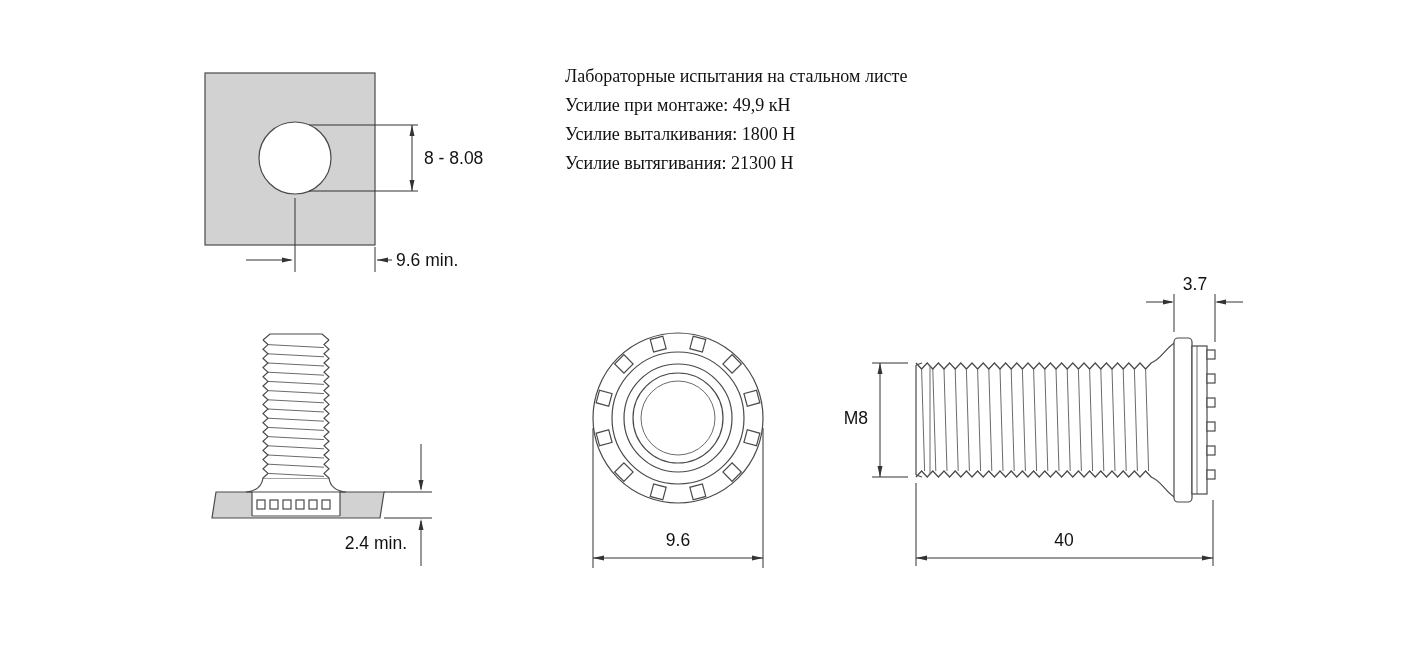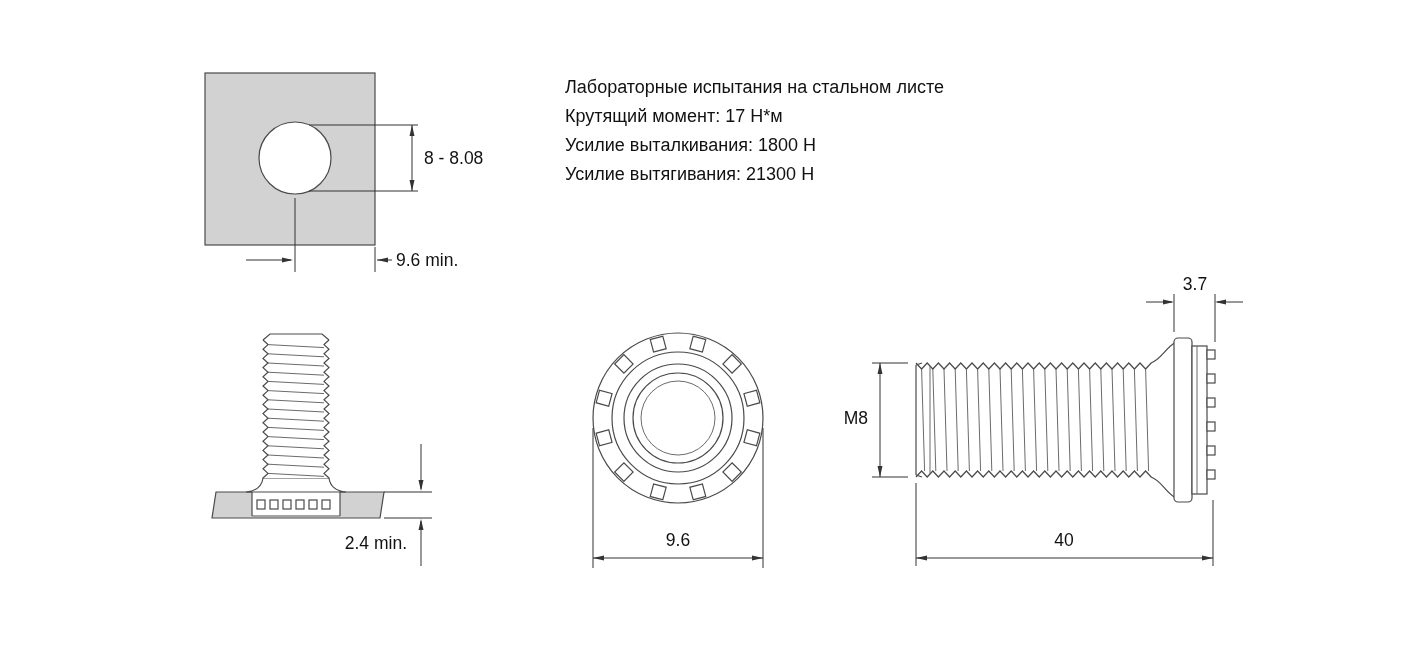--- a/index.html
+++ b/index.html
@@ -8,21 +8,21 @@
   .canvas svg{position:absolute;left:0;top:0;}
   
   .sheet{fill:#d2d2d2;stroke:#4a4a4a;stroke-width:1.2;}
   .white{fill:#ffffff;stroke:#4a4a4a;stroke-width:1.2;}
   .ln{stroke:#4a4a4a;stroke-width:1.2;fill:none;}
   .thin{stroke:#5a5a5a;stroke-width:0.9;fill:none;}
   .dim{stroke:#333333;stroke-width:1;fill:none;}
   .arr{fill:#333333;stroke:none;}
   .dim-text{fill:#111111;font-size:17.5px;}
   
-  .specs{position:absolute;left:565px;top:73px;}
+  .specs{position:absolute;left:565px;top:62px;font-family:Liberation Serif, serif;}
   .specs p{margin:0;font-size:18px;line-height:29px;color:#111111;white-space:nowrap;}
 </style>
 </head>
 <body>
 
 <div class="canvas">
 
   <svg width="1416" height="672" viewBox="0 0 1416 672">
 
     <g>
@@ -177,17 +177,17 @@
         <line class="dim" x1="916" y1="558" x2="1213" y2="558"></line>
         <polygon class="arr" points="916,558 927,555.5 927,560.5"></polygon>
         <polygon class="arr" points="1213,558 1202,555.5 1202,560.5"></polygon>
         <text class="dim-text" x="1064" y="546" text-anchor="middle">40</text>
       </g>
     </g>
   </svg>
 
   <div class="specs">
     <p>Лабораторные испытания на стальном листе</p>
-    <p>Крутящий момент: 17 Н*м</p>
+    <p>Усилие при монтаже: 49,9 кН</p>
     <p>Усилие выталкивания: 1800 Н</p>
     <p>Усилие вытягивания: 21300 Н</p>
   </div>
 </div>
 
 </body></html>

